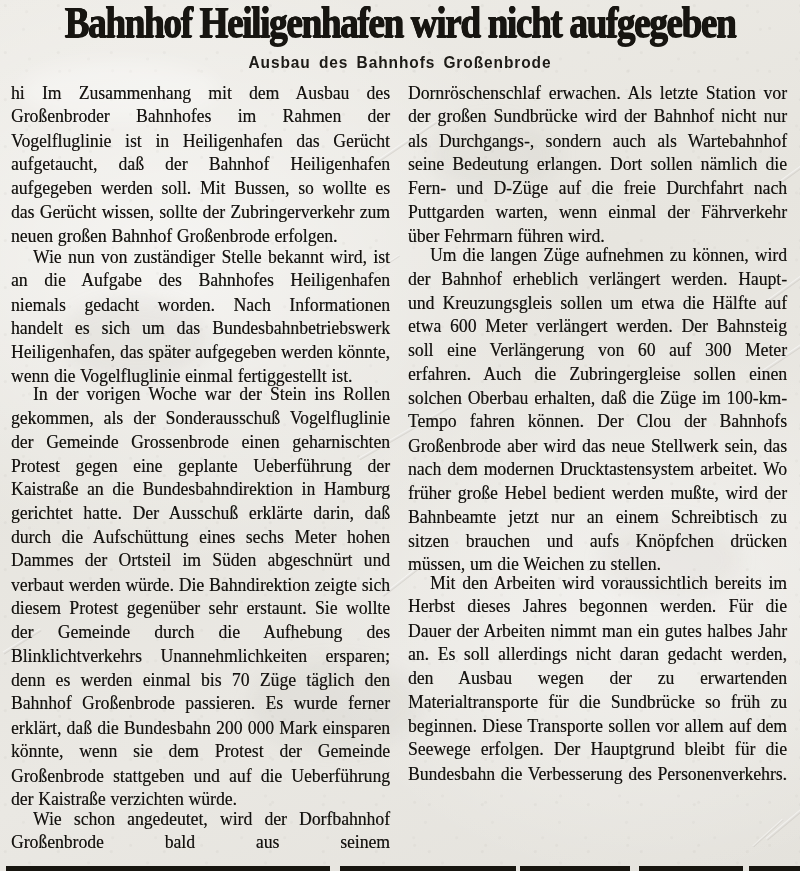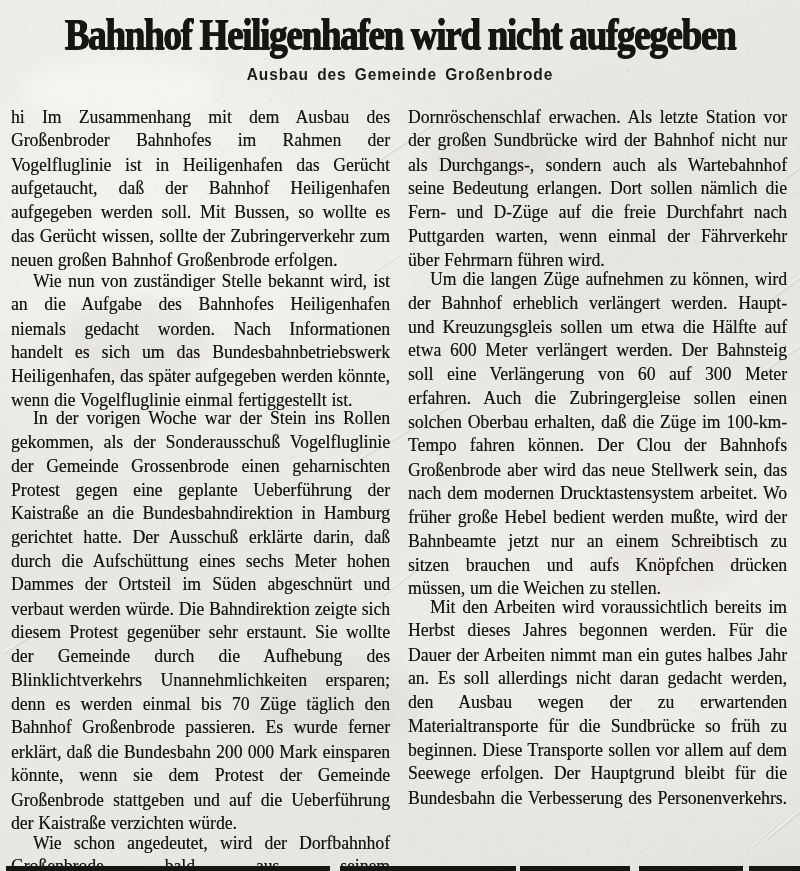--- a/index.html
+++ b/index.html
@@ -52,21 +52,21 @@
     position: absolute;
     pointer-events: none;
     background: linear-gradient(to bottom, rgba(255,255,255,0.85), rgba(180,175,168,0.55));
     transform-origin: center;
     opacity: 0.75;
   }
 
   
   .masthead {
     position: relative;
-    padding: 12px 10px;
+    padding: 0 10px;
     z-index: 3;
   }
   .headline {
     margin: 0;
     padding-top: 1px;
     text-align: center;
     font-family: "Liberation Serif", serif;
     font-weight: 700;
     font-size: 37.5px;
     line-height: 0.98;
@@ -171,21 +171,21 @@
   <div class="streak" style="left:758px; top:175px; width:60px; height:2.5px; transform:rotate(-36deg);"></div>
   <div class="streak" style="left:762px; top:285px; width:52px; height:2.5px; transform:rotate(-36deg);"></div>
   <div class="streak" style="left:756px; top:355px; width:58px; height:2.5px; transform:rotate(-34deg);"></div>
   <div class="streak" style="left:760px; top:820px; width:56px; height:2.5px; transform:rotate(-40deg);"></div>
   <div class="streak" style="left:748px; top:832px; width:40px; height:2px; transform:rotate(-42deg);"></div>
   <div class="streak" style="left:0px; top:640px; width:44px; height:2.5px; transform:rotate(-32deg);"></div>
   <div class="streak" style="left:368px; top:264px; width:34px; height:2px; transform:rotate(-33deg);"></div>
 
   <div class="masthead">
     <h1 class="headline">Bahnhof Heiligenhafen wird nicht aufgegeben</h1>
-    <div class="subhead">Ausbau des Gemeinde Großenbrode</div>
+    <div class="subhead">Ausbau des Bahnhofs Großenbrode</div>
   </div>
 
   <div class="columns">
 
     <div class="col">
       <p>hi Im Zusammenhang mit dem Ausbau des Großenbroder Bahnhofes im Rahmen der Vogelfluglinie ist in Heiligenhafen das Gerücht aufgetaucht, daß der Bahnhof Heiligenhafen aufgegeben werden soll. Mit Bussen, so wollte es das Gerücht wissen, sollte der Zubringerverkehr zum neuen großen Bahnhof Großenbrode erfolgen.</p>
       <p class="indent">Wie nun von zuständiger Stelle bekannt wird, ist an die Aufgabe des Bahnhofes Heiligenhafen niemals gedacht worden. Nach Informationen handelt es sich um das Bundesbahnbetriebswerk Heiligenhafen, das später aufgegeben werden könnte, wenn die Vogelfluglinie einmal fertiggestellt ist.</p>
       <p class="indent">In der vorigen Woche war der Stein ins Rollen gekommen, als der Sonderausschuß Vogelfluglinie der Gemeinde Grossenbrode einen geharnischten Protest gegen eine geplante Ueberführung der Kaistraße an die Bundesbahndirektion in Hamburg gerichtet hatte. Der Ausschuß erklärte darin, daß durch die Aufschüttung eines sechs Meter hohen Dammes der Ortsteil im Süden abgeschnürt und verbaut werden würde. Die Bahndirektion zeigte sich diesem Protest gegenüber sehr erstaunt. Sie wollte der Gemeinde durch die Aufhebung des Blinklichtverkehrs Unannehmlichkeiten ersparen; denn es werden einmal bis 70 Züge täglich den Bahnhof Großenbrode passieren. Es wurde ferner erklärt, daß die Bundesbahn 200 000 Mark einsparen könnte, wenn sie dem Protest der Gemeinde Großenbrode stattgeben und auf die Ueberführung der Kaistraße verzichten würde.</p>
       <p class="indent">Wie schon angedeutet, wird der Dorfbahnhof Großenbrode bald aus seinem</p>
     </div>

